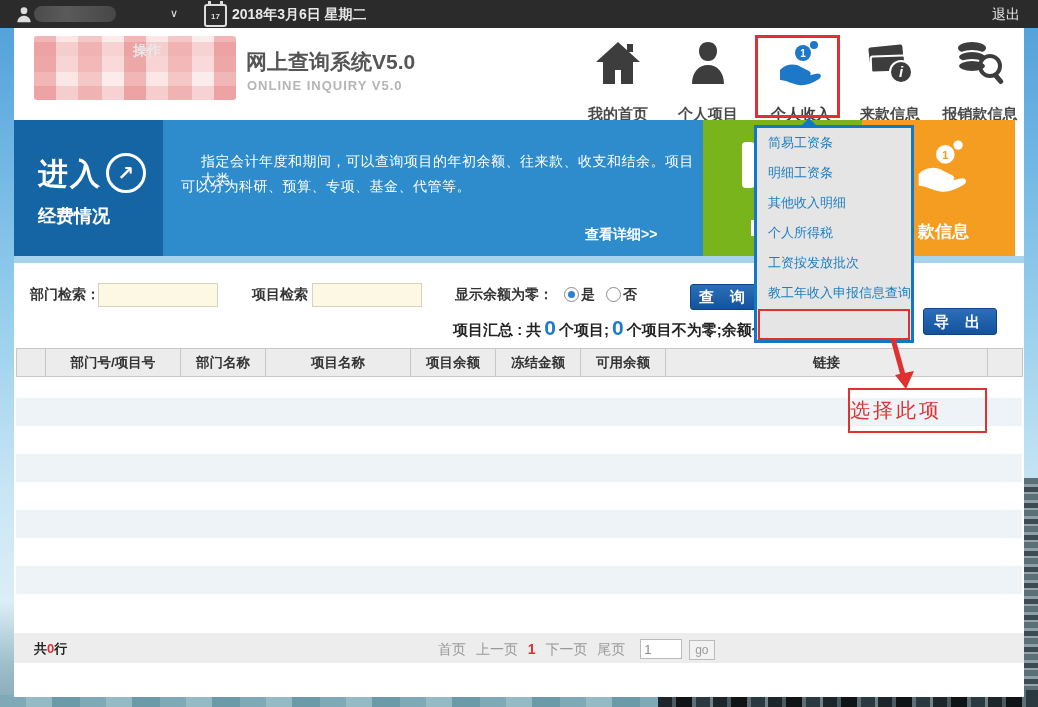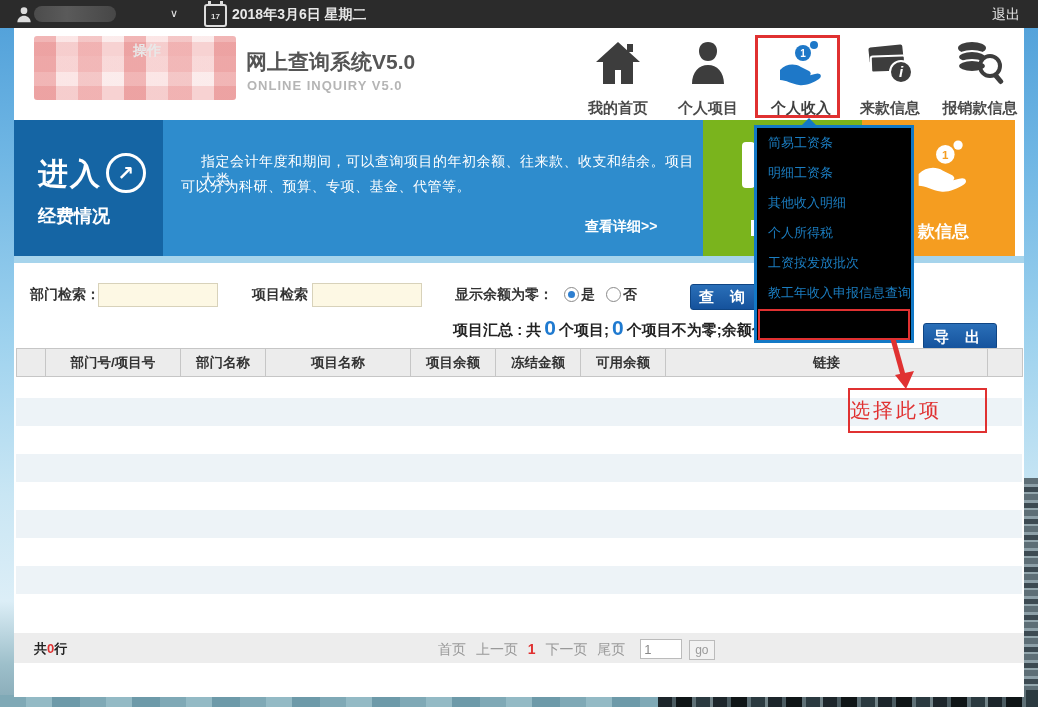--- a/index.html
+++ b/index.html
@@ -37,37 +37,37 @@
   .hdr{position:absolute;left:0;top:0;width:1010px;height:92px;background:#fff;}
   .redacted-logo{position:absolute;left:20px;top:8px;width:202px;height:64px;border-radius:3px;opacity:.8;
     background-image:
       repeating-linear-gradient(90deg,rgba(224,98,98,.55) 0 22px,rgba(245,197,197,.40) 22px 44px,rgba(231,128,128,.50) 44px 68px,rgba(248,214,214,.35) 68px 90px),
       repeating-linear-gradient(0deg,rgba(228,112,112,.45) 0 14px,rgba(250,215,215,.35) 14px 28px,rgba(235,140,140,.45) 28px 44px);}
   .sys-title{position:absolute;left:232px;top:20px;font-size:21px;font-weight:bold;color:#555;}
   .sys-sub{position:absolute;left:233px;top:50px;font-size:13px;font-weight:bold;color:#b5b5b5;letter-spacing:1px;}
 
   .nav{position:absolute;left:560px;top:6px;width:450px;height:84px;}
   .nav-item{position:absolute;top:6px;width:88px;text-align:center;cursor:pointer;color:#3d3d3d;}
-  .nav-item .lbl{display:block;margin-top:9px;font-size:15px;font-weight:bold;color:#4a4a4a;}
+  .nav-item .lbl{display:block;margin-top:15px;font-size:15px;font-weight:bold;color:#4a4a4a;}
   .nav-item.active{color:#1e78c8;}
   .nav-item.active .lbl{color:#3f3f3f;}
   .nav-red-box{position:absolute;left:741px;top:7px;width:79px;height:77px;border:3px solid #e03131;z-index:6;pointer-events:none;}
 
   
   .banner{position:absolute;left:0;top:92px;width:1010px;height:143px;}
   .tile{position:absolute;top:0;height:136px;}
   .tile-enter{left:0;width:149px;background:#1565a4;color:#fff;cursor:pointer;}
   .tile-enter .big{position:absolute;left:24px;top:34px;font-size:30px;font-weight:bold;letter-spacing:2px;}
   .tile-enter .sub{position:absolute;left:24px;top:84px;font-size:18px;font-weight:bold;}
   .enter-circle{position:absolute;left:92px;top:33px;width:34px;height:34px;border:3px solid #fff;border-radius:50%;
     font-size:20px;font-weight:bold;text-align:center;line-height:34px;color:#fff;}
   .tile-desc{left:149px;width:540px;background:#2e8ccd;color:#fff;}
   .tile-desc .l1{position:absolute;left:38px;top:33px;font-size:14px;letter-spacing:.5px;}
   .tile-desc .l2{position:absolute;left:18px;top:58px;font-size:14px;letter-spacing:.5px;}
-  .tile-desc .detail{position:absolute;left:422px;top:98px;font-size:14px;font-weight:bold;cursor:pointer;}
+  .tile-desc .detail{position:absolute;left:422px;top:106px;font-size:14px;font-weight:bold;cursor:pointer;}
   .tile-green{left:689px;width:159px;background:#7ab41d;}
   .tile-green .frag1{position:absolute;left:39px;top:22px;width:13px;height:46px;background:#fff;border-radius:4px;}
   .tile-green .frag2{position:absolute;left:48px;top:100px;width:10px;height:16px;background:#fff;}
   .tile-orange{left:848px;width:153px;background:#f59d20;color:#fff;cursor:pointer;}
   .tile-orange .oicon{position:absolute;left:52px;top:18px;}
   .tile-orange .olbl{position:absolute;left:56px;top:100px;font-size:17px;font-weight:bold;}
   .banner-strip{position:absolute;left:0;top:136px;width:1010px;height:7px;background:#a6d4ec;}
 
   
   .f-label{position:absolute;font-size:14px;font-weight:bold;color:#333;}
@@ -92,21 +92,21 @@
   .rowcount{position:absolute;left:20px;top:612px;font-size:13px;font-weight:bold;color:#222;}
   .rowcount .red{color:#e03131;}
   .pager{position:absolute;left:421px;top:611px;font-size:14px;color:#999;}
   .pager span{margin:0 3px;cursor:pointer;}
   .pager .cur{color:#e03131;font-weight:bold;cursor:default;}
   .pager input{width:34px;height:18px;border:1px solid #bbb;font-size:13px;color:#888;padding:0 3px;margin-left:8px;}
   .pager .go{display:inline-block;border:1px solid #bbb;background:#f2f2f2;color:#9a9a9a;font-size:12px;
     padding:2px 5px;margin-left:3px;cursor:pointer;}
 
   
-  .dropdown{position:absolute;left:740px;top:97px;width:154px;height:212px;background:#000000;border:3px solid #1278c5;z-index:5;}
+  .dropdown{position:absolute;left:740px;top:97px;width:154px;height:212px;background:#e5e5e5;border:3px solid #1278c5;z-index:5;}
   .dropdown .notch{position:absolute;left:44px;top:-10px;width:0;height:0;border-left:8px solid transparent;
     border-right:8px solid transparent;border-bottom:8px solid #1278c5;}
   .dd-item{height:30px;line-height:30px;padding-left:11px;font-size:13px;color:#1b7ec2;cursor:pointer;white-space:nowrap;}
   .dd-red-box{position:absolute;left:1px;top:181px;width:148px;height:27px;border:2px solid #e03131;pointer-events:none;}
 
   
   .ann-arrow{position:absolute;left:855px;top:305px;z-index:6;pointer-events:none;}
   .ann-box{position:absolute;left:834px;top:360px;width:135px;height:41px;border:2px solid #e03131;z-index:6;
     line-height:41px;font-size:20px;color:#e03131;letter-spacing:3px;}
 </style>
@@ -226,21 +226,21 @@
   <span class="f-label" style="left:441px;top:258px">显示余额为零：</span>
   <span class="radio sel" style="left:550px;top:259px"></span>
   <span class="r-lbl" style="left:567px;top:258px">是</span>
   <span class="radio" style="left:592px;top:259px"></span>
   <span class="r-lbl" style="left:609px;top:258px">否</span>
   <div class="btn-blue" style="left:676px;top:256px;width:68px;height:24px;line-height:24px">查 询</div>
 
   <div class="summary">
     <span>项目汇总 : 共</span><span class="num">0</span><span>个项目;</span><span class="num">0</span><span>个项目不为零;余额合</span>
   </div>
-  <div class="btn-blue" style="left:909px;top:295px;width:72px;height:25px;line-height:25px">导 出</div>
+  <div class="btn-blue" style="left:909px;top:280px;width:72px;height:25px;line-height:25px">导 出</div>
 
   <table class="grid">
     <colgroup>
       <col style="width:29px">
         <col style="width:135px">
         <col style="width:85px">
         <col style="width:145px">
       <col style="width:85px">
         <col style="width:85px">
         <col style="width:85px">

